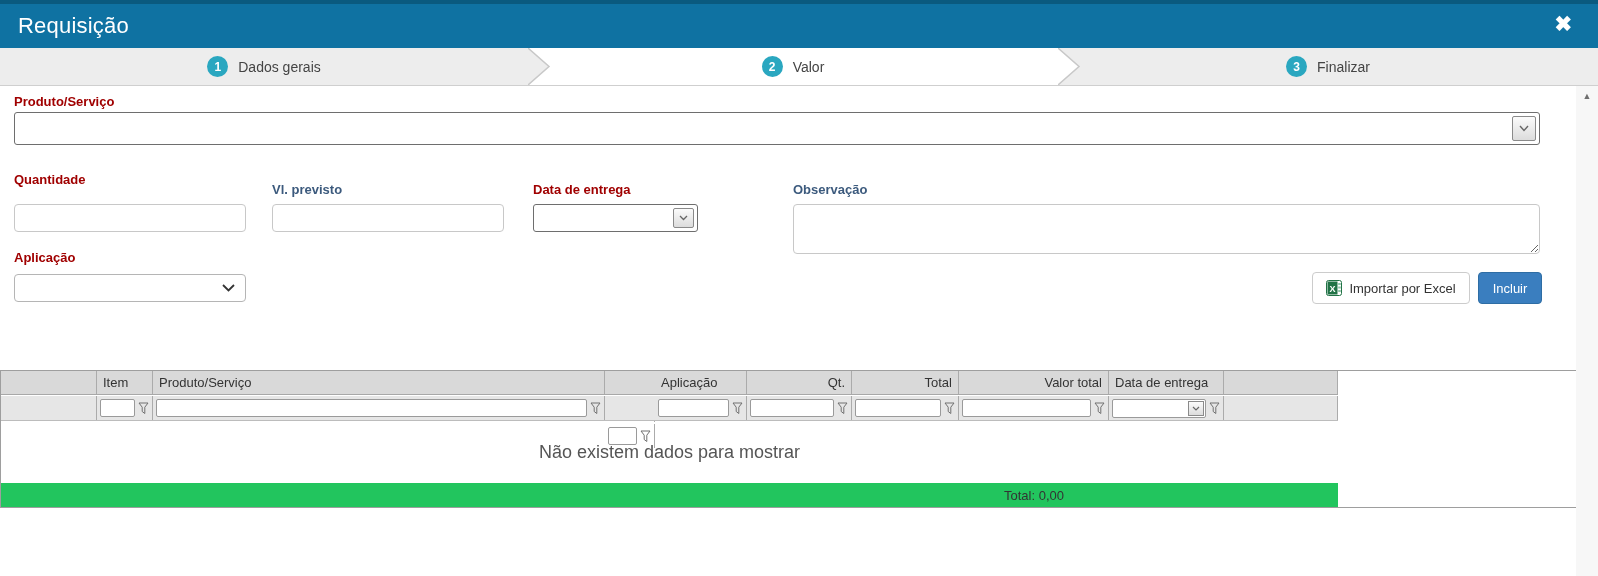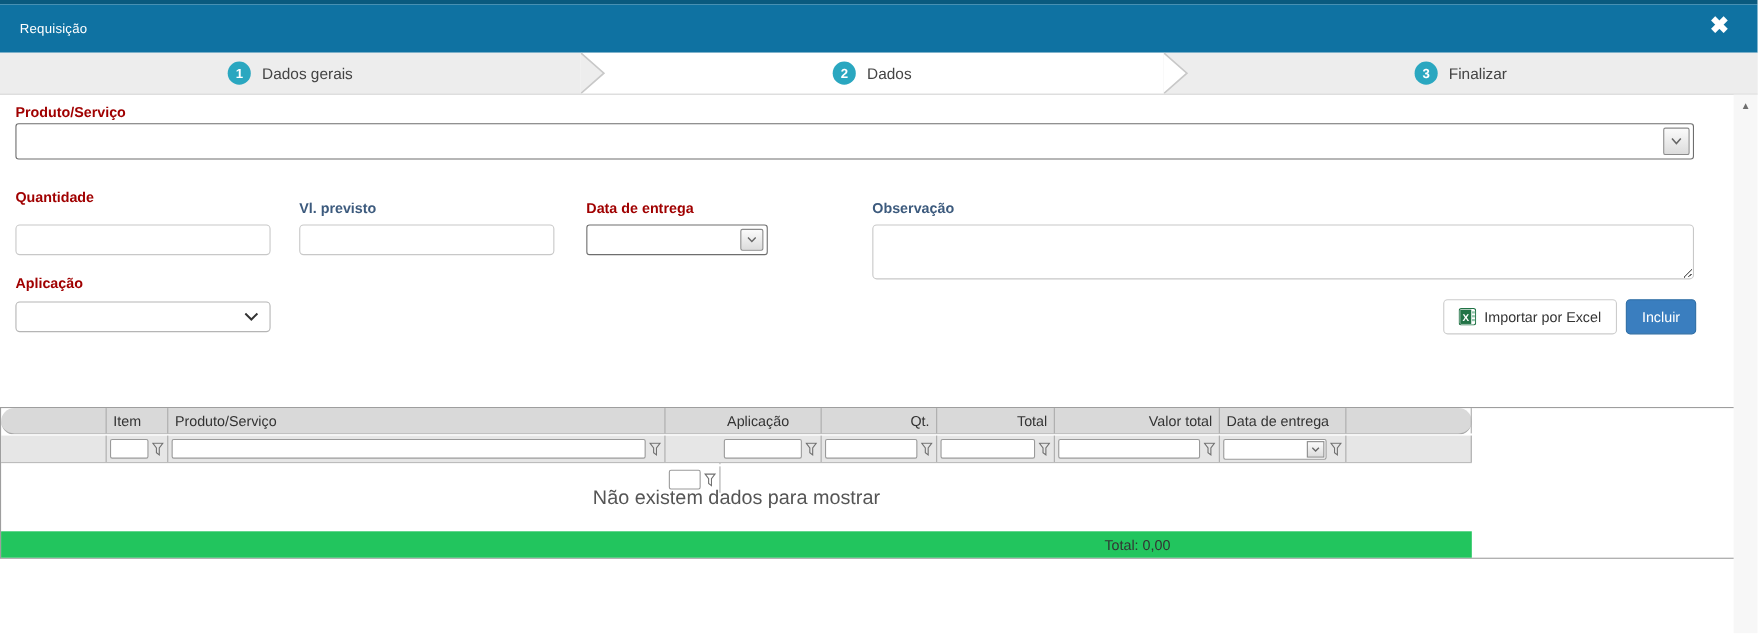--- a/index.html
+++ b/index.html
@@ -5,21 +5,21 @@
   * { margin:0; padding:0; box-sizing:border-box; }
   html,body { background:#fff; }
   body { font-family:"Liberation Sans", sans-serif; }
   .screen { position:relative; width:1598px; height:576px; background:#fff; overflow:hidden; }
 
   
   .top-strip { position:absolute; left:0; top:0; width:1598px; height:4px; background:#0a5a7f; }
 
   
   .titlebar { position:absolute; left:0; top:4px; width:1598px; height:44px; background:#0f72a2; display:flex; align-items:center; }
-  .titlebar .title { color:#fff; font-size:12px; margin-left:18px; letter-spacing:.2px; }
+  .titlebar .title { color:#fff; font-size:22px; margin-left:18px; letter-spacing:.2px; }
   .titlebar .close { position:absolute; right:26px; top:9px; color:#fff; font-size:21px; font-weight:bold; cursor:pointer; line-height:1; }
 
   
   .stepbar { position:absolute; left:0; top:48px; width:1598px; height:38px; background:#ededed; border-bottom:1px solid #cfcfcf; }
   .step { position:absolute; top:0; height:37px; display:flex; align-items:center; justify-content:center; gap:10px; cursor:pointer; }
   .step-1 { left:0; width:528px; background:#ededed; }
   .step-2 { left:528px; width:530px; background:#ffffff; }
   .step-3 { left:1058px; width:540px; background:#ededed; }
   .stepnum { width:21px; height:21px; border-radius:50%; background:#2aa7c0; color:#fff; font-size:12px; font-weight:bold; display:flex; align-items:center; justify-content:center; }
   .steplabel { font-size:14px; color:#444; }
@@ -43,21 +43,21 @@
   
   .fsel { position:absolute; border:1px solid #b5b5b5; border-radius:4px; background:#fff; display:flex; align-items:center; justify-content:flex-end; padding-right:10px; cursor:pointer; }
 
   
   .btn { position:absolute; height:32px; border-radius:4px; font-size:13px; display:flex; align-items:center; justify-content:center; cursor:pointer; }
   .btn-excel { background:#fff; border:1px solid #ccc; color:#333; gap:7px; }
   .btn-primary { background:#3a7ebf; border:1px solid #2e6da4; color:#fff; }
 
   
   .grid { position:absolute; left:0; top:370px; width:1583px; height:138px; border:1px solid #9e9e9e; background:#fff; }
-  .g-head { position:absolute; left:0; top:0; width:1337px; height:24px; display:flex; background:#d9d9d9; border-bottom:1px solid #a8a8a8;border-radius:12px; }
+  .g-head { position:absolute; left:0; top:0; width:1337px; height:24px; display:flex; background:#d9d9d9; border-bottom:1px solid #a8a8a8; }
   .g-filter { position:absolute; left:0; top:25px; width:1337px; height:25px; display:flex; background:#e6e6e6; border-bottom:1px solid #bcbcbc; }
   .g-cell { height:100%; border-right:1px solid #ababab; display:flex; align-items:center; font-size:13px; color:#333; overflow:hidden; }
   .g-head .g-cell { padding:0 6px; }
   .g-cell.num { justify-content:flex-end; }
   .g-filter .g-cell { gap:3px; padding:0 3px; }
   .c0{width:96px;} .c1{width:56px;} .c2{width:452px;} .c3{width:50px;margin-top:28px;} .c4{width:92px;}
   .c5{width:105px;} .c6{width:107px;} .c7{width:150px;} .c8{width:115px;} .c9{width:114px; border-right:1px solid #ababab;}
   .fin { height:18px; border:1px solid #9a9a9a; border-radius:2px; background:#fff; font-size:12px; padding:0 3px; outline:none; min-width:0; flex:1 1 auto; }
   .fcombo { position:relative; height:19px; flex:1 1 auto; border:1px solid #9a9a9a; border-radius:2px; background:#fff; }
   .fcombo .fcombo-btn { position:absolute; right:1px; top:1px; bottom:1px; width:16px; border:1px solid #8a8a8a; background:linear-gradient(#fbfbfb,#dcdcdc); display:flex; align-items:center; justify-content:center; cursor:pointer; }
@@ -82,21 +82,21 @@
     <span class="close">✖</span>
   </div>
 
   <div class="stepbar">
     <div class="step step-1">
       <span class="stepnum">1</span>
       <span class="steplabel">Dados gerais</span>
     </div>
     <div class="step step-2">
       <span class="stepnum">2</span>
-      <span class="steplabel">Dados</span>
+      <span class="steplabel">Valor</span>
     </div>
     <div class="step step-3">
       <span class="stepnum">3</span>
       <span class="steplabel">Finalizar</span>
     </div>
     <svg class="chev" style="left:528px" viewBox="0 0 23 37">
       <polygon points="0,0 21,18.5 0,37" fill="#ededed"></polygon>
       <polyline points="0,0 21,18.5 0,37" fill="none" stroke="#c8c8c8" stroke-width="1.5"></polyline>
     </svg>
     <svg class="chev" style="left:1058px" viewBox="0 0 23 37">

